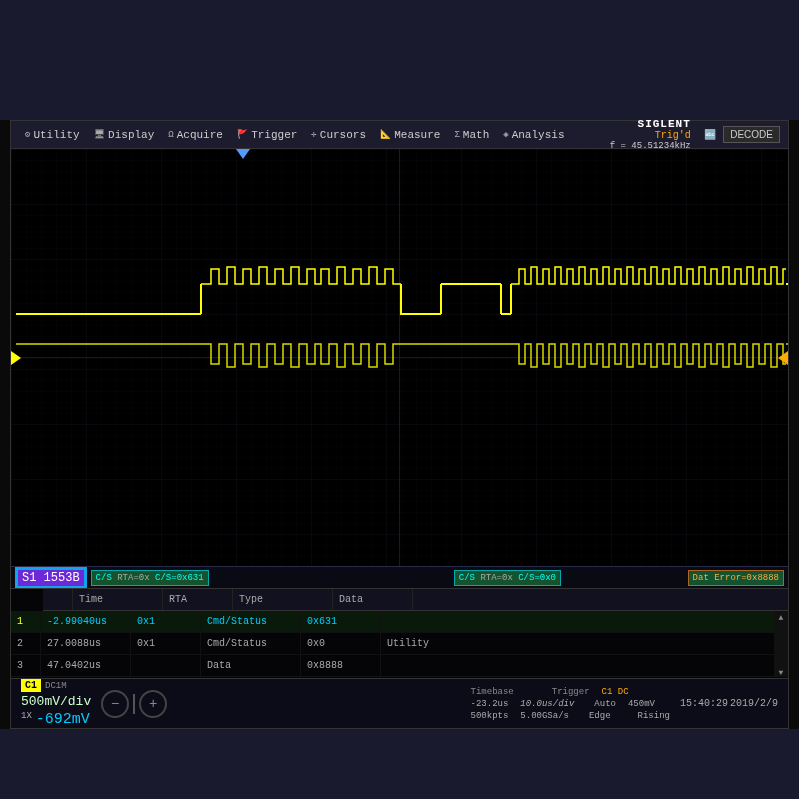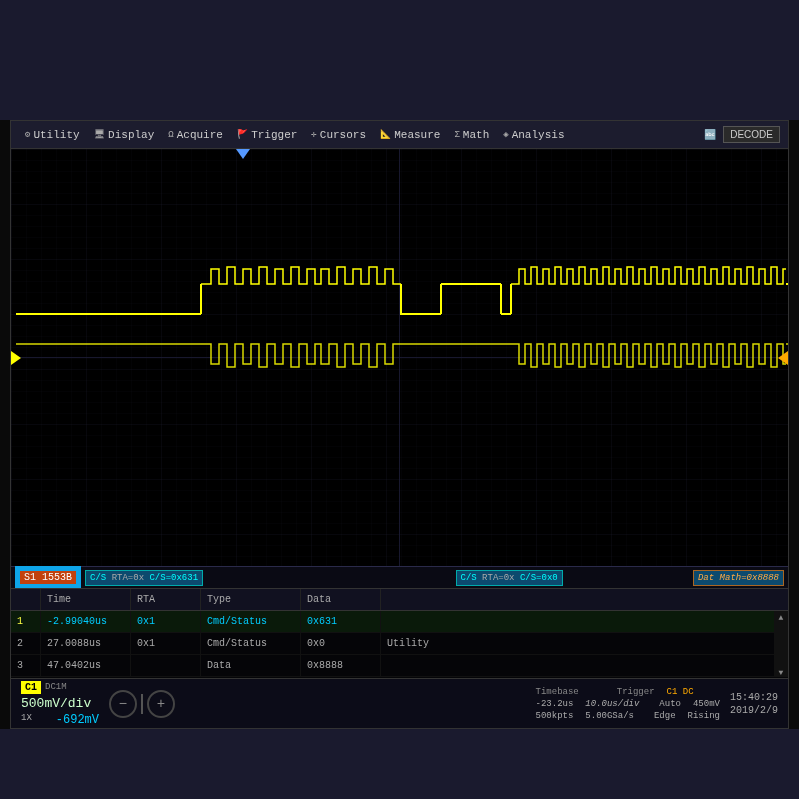--- a/index.html
+++ b/index.html
@@ -123,50 +123,51 @@
       background: #0a0a14;
       border-top: 1px solid #2a2a4a;
       display: flex;
       align-items: center;
       padding: 0 4px;
       gap: 4px;
       flex-shrink: 0;
     }
     .decode-label {
       color: #fff;
-      font-size: 10px;
-      background: #c2410c;
+      font-size: 12px;
+      background: #6d28d9;
       padding: 1px 4px;
-      border: 5px solid #0ea5e9;
+      border: 3px solid #0ea5e9;
     }
     .decode-segment {
       display: flex;
       align-items: center;
       height: 16px;
       border: 1px solid #555;
       padding: 0 4px;
       font-size: 9px;
       color: #fff;
-      background: #0c4a6e;
+      background: #14532d;
     }
     .decode-segment.cyan { color: #00ffff; border-color: #00aaaa; }
-    .decode-segment.orange { color: #ffaa44; border-color: #aa6622; font-style: italic; }
+    .decode-segment.orange { color: #ffaa44; border-color: #aa6622; }
     
     .data-table-area {
       height: 90px;
       background: #050508;
       border-top: 1px solid #333;
       flex-shrink: 0;
     }
     .table-header {
       display: grid;
       grid-template-columns: 30px 90px 70px 100px 80px 1fr;
       height: 22px;
       background: #111120;
       border-bottom: 1px solid #333;
+      margin-left: 32px;
     }
     .th-cell {
       color: #aaa;
       font-size: 10px;
       padding: 3px 6px;
       border-right: 1px solid #222;
       display: flex;
       align-items: center;
     }
     .table-body {
@@ -230,21 +231,21 @@
       font-size: 10px;
       font-weight: bold;
       padding: 1px 4px;
       display: inline-block;
     }
     .ch-badge.c1 { background: #ffff00; }
     .ch-detail {
       color: #888;
       font-size: 9px;
     }
-    .ch-value { color: #00ccff; font-size: 12px; margin-left: 20px; }
+    .ch-value { color: #00ccff; font-size: 15px; }
     .ch-controls {
       display: flex;
       align-items: center;
       gap: 4px;
     }
     .knob-symbol {
       width: 28px;
       height: 28px;
       border: 2px solid #444;
       border-radius: 50%;
@@ -329,20 +330,25 @@
       </div>
       <div class="menu-item">
         <span class="menu-icon">Σ</span>
         <span>Math</span>
       </div>
       <div class="menu-item">
         <span class="menu-icon">◈</span>
         <span>Analysis</span>
       </div>
       <div class="menu-separator"></div>
+      <div class="brand-area">
+        <span class="brand-name">SIGLENT</span>
+        <span class="brand-status">Trig'd</span>
+        <span class="brand-freq">f = 45.51234kHz</span>
+      </div>
       <span style="color:#888;font-size:10px;margin: 0 4px;">🔤</span>
       <button class="decode-btn">DECODE</button>
     </div>
 
     <div class="waveform-area">
 
       <svg class="waveform-svg" xmlns="http://www.w3.org/2000/svg">
 
         <defs>
           <pattern id="grid" width="75" height="55" patternUnits="userSpaceOnUse">
@@ -411,21 +417,21 @@
       </div>
       <div style="flex:1;"></div>
       <div class="decode-segment cyan">
         <span>C/S&nbsp;</span>
         <span style="color:#aaa;">RTA=0x&nbsp;</span>
         <span>C/S=0x0</span>
       </div>
       <div style="flex:0.5;"></div>
       <div class="decode-segment orange">
         <span>Dat&nbsp;</span>
-        <span>Math=0x8888</span>
+        <span>Error=0x8888</span>
       </div>
     </div>
 
     <div class="data-table-area">
       <div class="table-header">
         <div class="th-cell"></div>
         <div class="th-cell">Time</div>
         <div class="th-cell">RTA</div>
         <div class="th-cell">Type</div>
         <div class="th-cell">Data</div>
@@ -497,25 +503,25 @@
         <div class="tb-row">
           <span class="tb-value">-23.2us</span>
           <span class="tb-value" style="margin-left:4px;font-style:italic;">10.0us/div</span>
           <span class="tb-value" style="margin-left:12px;">Auto</span>
           <span class="tb-value" style="margin-left:4px;">450mV</span>
         </div>
         <div class="tb-row">
           <span class="tb-value">500kpts</span>
           <span class="tb-value" style="margin-left:4px;">5.00GSa/s</span>
           <span class="tb-value" style="margin-left:12px;">Edge</span>
-          <span class="tb-value" style="margin-left:4px;">Rising</span>
-        </div>
-      </div>
-
-      <div style="display:flex;flex-direction:column;align-items:flex-end;gap:2px;">
+          <span class="tb-value" style="margin-left:19px;">Rising</span>
+        </div>
+      </div>
+
+      <div style="display:flex;flex-direction:row;align-items:flex-end;gap:2px;">
         <span class="time-display">15:40:29</span>
         <span class="time-display">2019/2/9</span>
       </div>
     </div>
 
   </div>
 
   <div class="bottom-padding"></div>
 </div>
 

